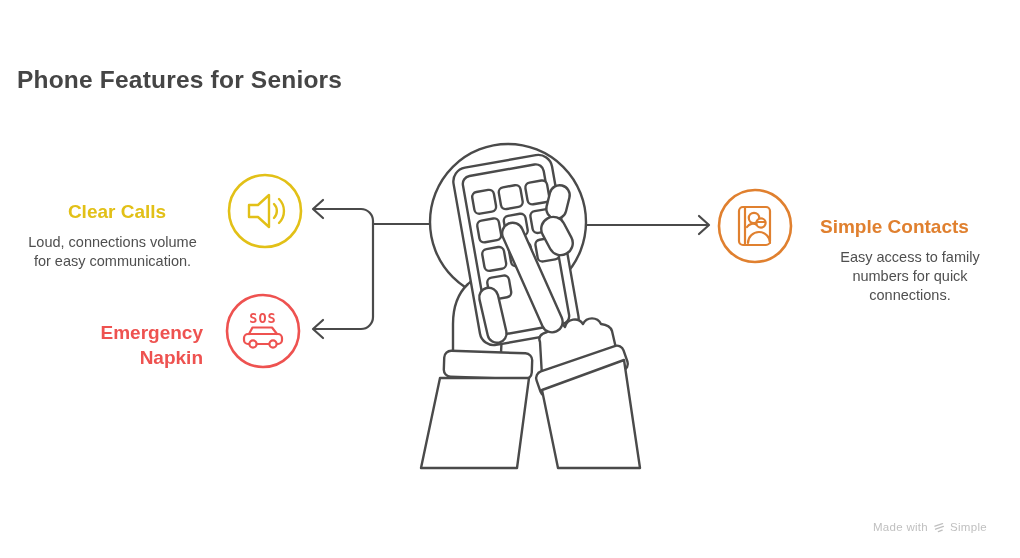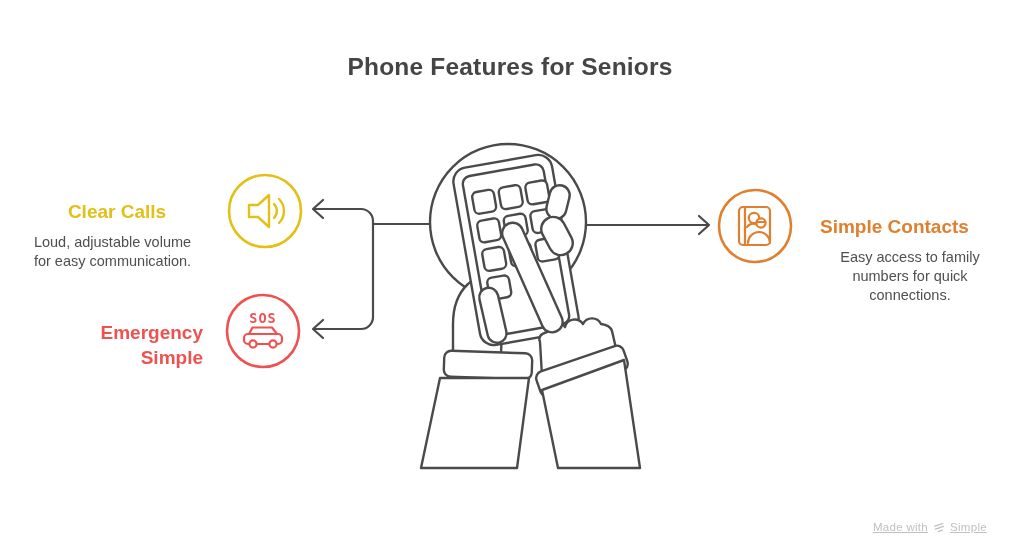--- a/index.html
+++ b/index.html
@@ -1,21 +1,21 @@
 <!DOCTYPE html>
 <html style="--title-text: #454545; --body-text: #4f4f4f; --line: #4a4a4a; --accent-yellow: #e2c017; --accent-red: #ee5250; --accent-orange: #e0802f; --watermark: #c0c0c0;"><head>
 <meta charset="utf-8">
 <style>
   html,body{margin:0;padding:0;background:#ffffff;}
   .canvas{
     position:relative;width:1020px;height:558px;background:#ffffff;overflow:hidden;
     font-family:"Liberation Sans", sans-serif;
   }
   .title{
-    position:absolute;top:49px;left:0;right:0;margin:4px;text-align:center;
+    position:absolute;top:49px;left:0;right:0;margin:17px;
     font-size:24.5px;font-weight:700;color:var(--title-text,#454545);letter-spacing:.2px;
   }
   .feature-label{
     position:absolute;font-size:19px;font-weight:600;line-height:25px;white-space:pre-line;
   }
   .label-yellow{color:var(--accent-yellow,#e2c017);left:17px;width:200px;top:199px;text-align:center;}
   .label-red{color:var(--accent-red,#ee5250);left:3px;width:200px;top:320px;text-align:right;}
   .label-orange{color:var(--accent-orange,#e0802f);left:820px;width:220px;top:214px;text-align:left;}
   .feature-desc{
     position:absolute;font-size:14.5px;line-height:19px;color:var(--body-text,#4f4f4f);
@@ -25,21 +25,21 @@
   .desc-emergency{left:20px;width:185px;top:378px;text-align:center;}
   .desc-contacts{left:820px;width:180px;top:248px;text-align:center;}
   .connectors,.illustration,.icon-badge{position:absolute;}
   .connectors{left:0;top:0;}
   .illustration{left:390px;top:128px;}
   .badge-yellow{left:225px;top:171px;color:var(--accent-yellow,#e2c017);}
   .badge-red{left:223px;top:291px;color:var(--accent-red,#ee5250);}
   .badge-orange{left:715px;top:186px;color:var(--accent-orange,#e0802f);}
   .watermark{
     position:absolute;top:521px;right:33px;display:flex;align-items:center;gap:5px;
-    font-size:11.5px;color:var(--watermark,#c0c0c0);letter-spacing:.3px;text-decoration:underline;
+    font-size:11.5px;color:var(--watermark,#c0c0c0);letter-spacing:.3px;
   }
   svg{display:block;}
 </style>
 </head>
 <body>
 
 <div class="canvas">
 
   <h1 class="title">Phone Features for Seniors</h1>
 
@@ -116,25 +116,25 @@
       <line x1="-10" y1="-19" x2="-10" y2="19"></line>
       <circle cx="-1" cy="-8" r="5.2"></circle>
       <path d="M -8,1 A 7 7 0 0 1 2,-1"></path>
       <path d="M -7,17 A 11 11 0 0 1 15,17" fill="#ffffff"></path>
       <circle cx="6" cy="-3" r="4.6" fill="#ffffff"></circle>
       <path d="M 1.8,-4 H 10.2"></path>
     </g>
   </svg>
 
   <div class="feature-label label-yellow">Clear Calls</div>
-  <div class="feature-desc desc-clear">Loud, adjustable volume
+  <div class="feature-desc desc-clear">Loud, connections volume
 for easy communication.</div>
 
   <div class="feature-label label-red">Emergency
-Simple</div>
+Napkin</div>
 
   <div class="feature-label label-orange">Simple Contacts</div>
   <div class="feature-desc desc-contacts">Easy access to family
 numbers for quick
 connections.</div>
 
   <div class="watermark">
     <span>Made with</span>
     <svg width="12" height="12" viewBox="0 0 12 12" fill="none" stroke="currentColor" stroke-width="1.4" stroke-linecap="round">
       <path d="M 2,5.2 L 9.5,2.6"></path>

